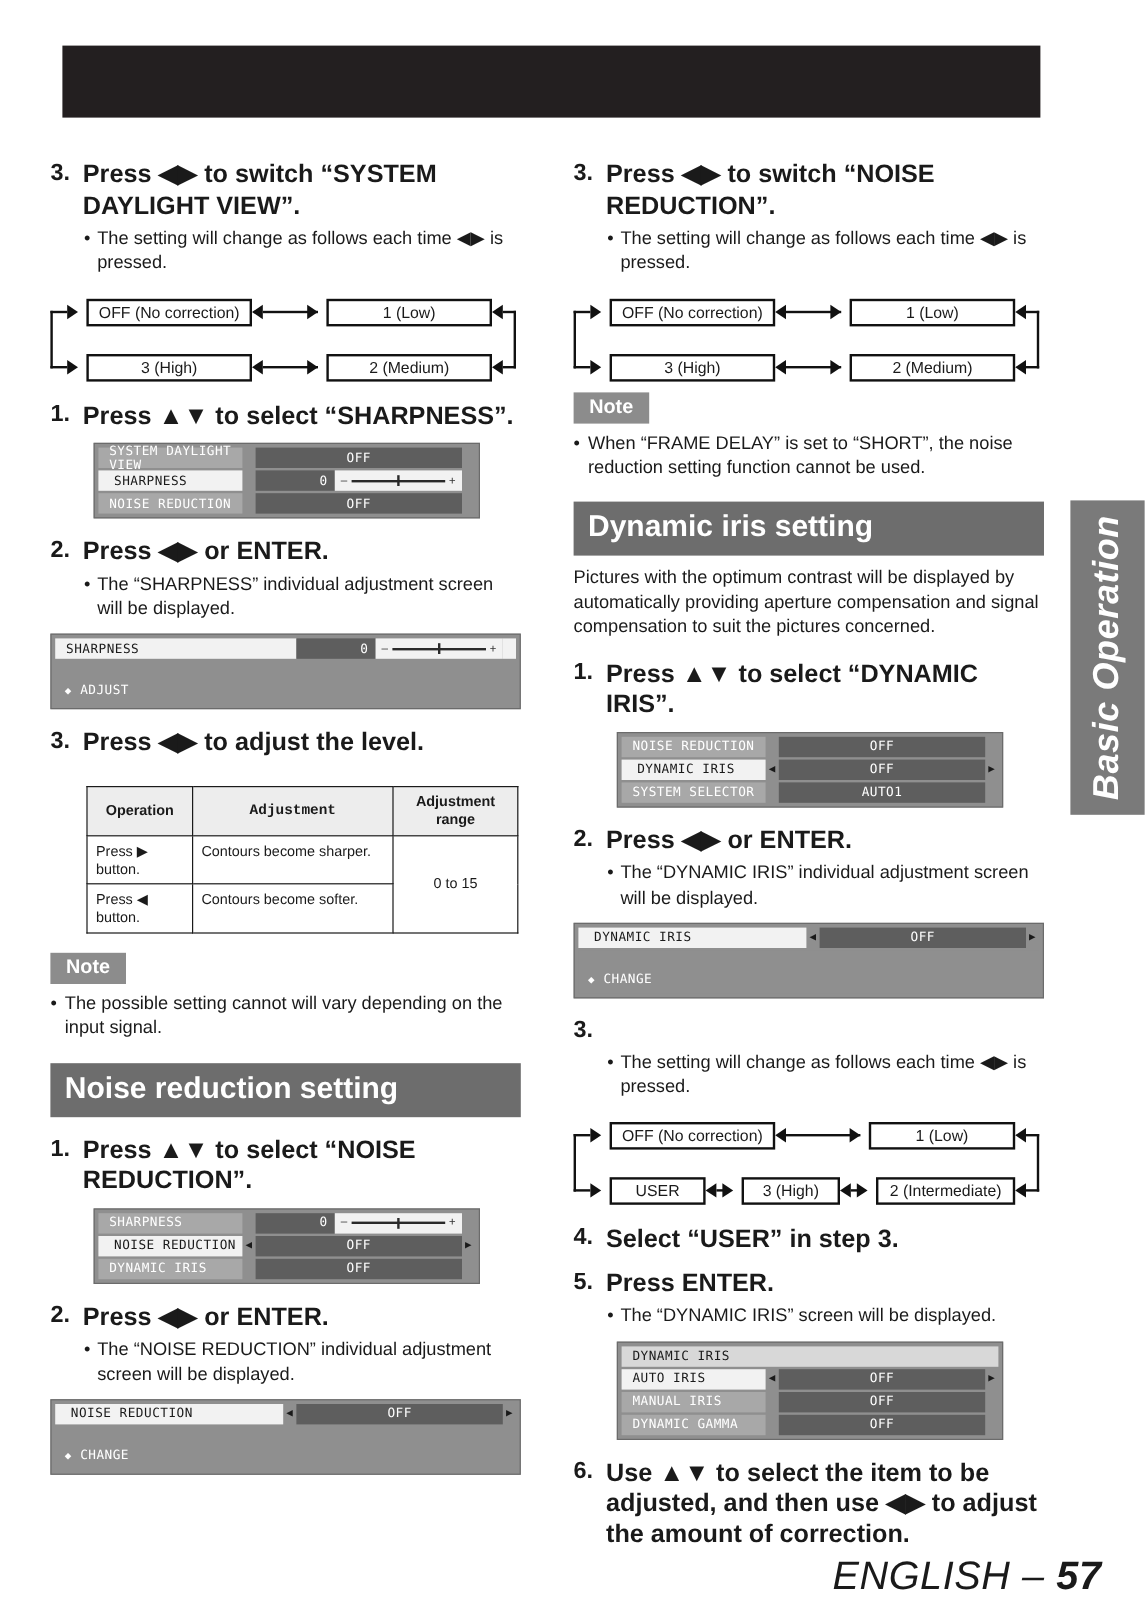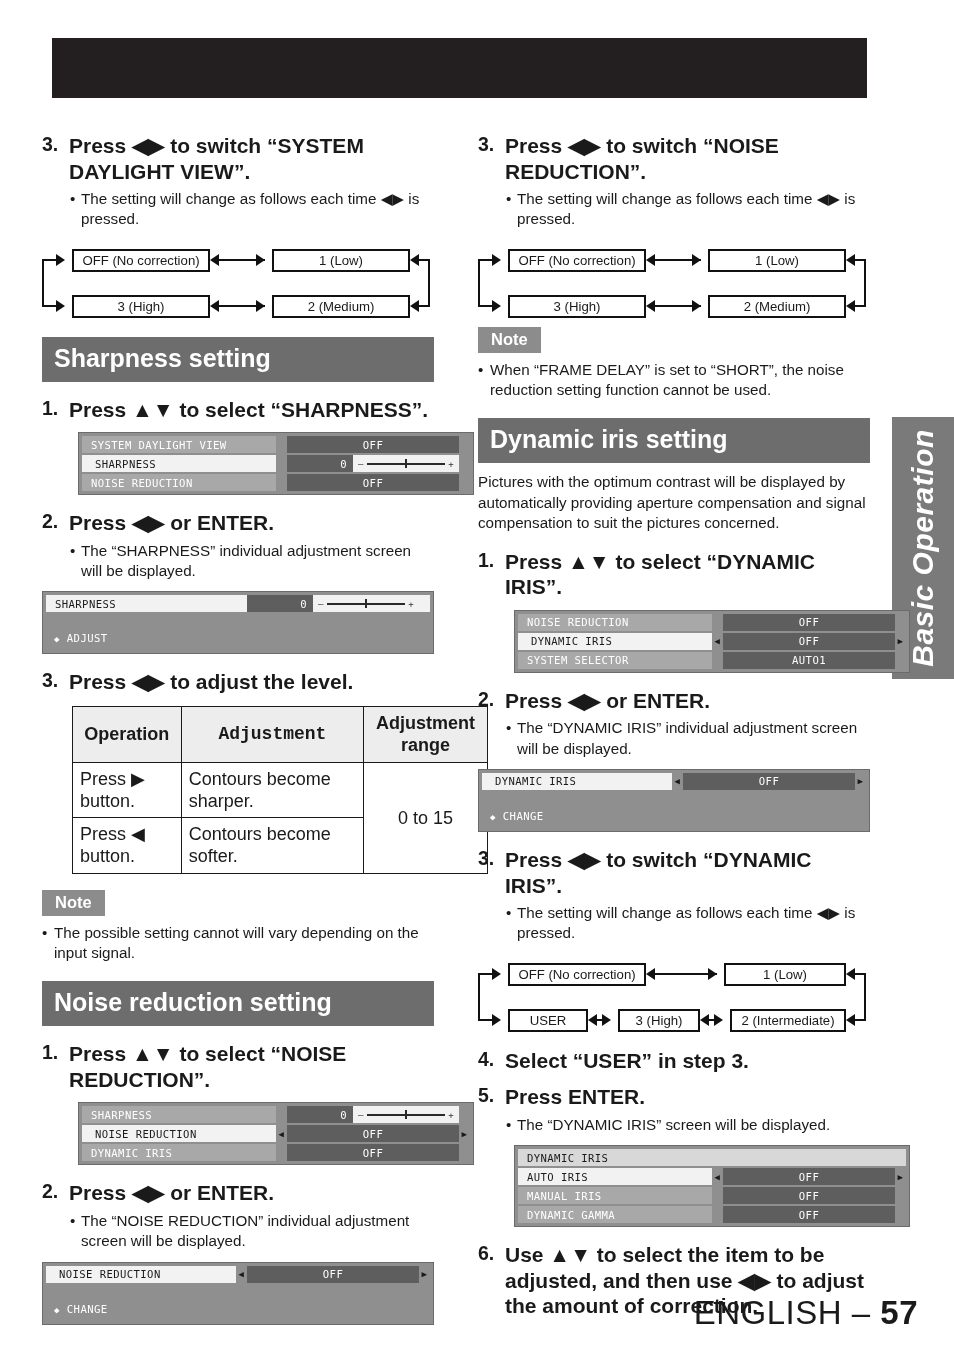--- a/index.html
+++ b/index.html
@@ -85,21 +85,21 @@
   
   .osd {
     margin-top: 10px;
     background: #8f8f8f;
     padding: 3px 3px;
     border: 1px solid #6b6b6b;
     font-family: "DejaVu Sans Mono", monospace;
     font-size: 10.6px;
     letter-spacing: 0.4px;
   }
-  .osd.indent { margin-left: 36px; width: 396px; }
+  .osd.indent { margin-left: 36px; width: 322px; }
   .osd.full   { width: 392px; }
   .osd-row {
     display: flex; align-items: stretch;
     height: 17px; margin-bottom: 2px;
   }
   .osd-row:last-child { margin-bottom: 0; }
   .osd-label {
     flex: 1; display: flex; align-items: center;
     padding-left: 9px;
     color: #ffffff;
@@ -158,23 +158,23 @@
     height: 23px; display: flex; align-items: center; justify-content: center;
     font-size: 13.2px; color: #1a1a1a; white-space: nowrap;
   }
   .fline { position: absolute; background: #111; }
   .ftri { position: absolute; width: 0; height: 0; }
   .ftri.right { border-left: 9px solid #111; border-top: 6px solid transparent; border-bottom: 6px solid transparent; }
   .ftri.left  { border-right: 9px solid #111; border-top: 6px solid transparent; border-bottom: 6px solid transparent; }
 
   
   table.adj {
-    margin-top: 11px; border-collapse: collapse; width: 416px;
+    margin-top: 23px; border-collapse: collapse; width: 360px;
     margin-left: 30px;
-    font-size: 18px;
+    font-size: 12px;
   }
   table.adj th, table.adj td {
     border: 1.3px solid #1a1a1a; padding: 5px 7px;
     vertical-align: top; line-height: 1.24;
   }
   table.adj th {
     background: #ededed; font-weight: bold; text-align: center; vertical-align: middle;
   }
   table.adj td.range { text-align: center; vertical-align: middle; }
 
@@ -184,21 +184,21 @@
     font-size: 19.5px; font-weight: bold; line-height: 1.22;
   }
   .sq-head .sq {
     width: 15px; height: 15px; background: #111; flex: none;
     margin-right: 12px; margin-top: 5px;
   }
 
   
   .footer {
     position: absolute; right: 36px; bottom: 18px;
-    font-size: 33px; font-weight: bold;
+    font-size: 33px; font-style: italic; font-weight: bold;
     letter-spacing: 0.5px;
   }
   .footer .lang { font-weight: normal; }
 </style>
 </head>
 <body>
 
 <div class="page">
 
   <div class="top-bar"></div>
@@ -238,21 +238,20 @@
       <div class="ftri left" style="left:168px; top:57px;"></div>
       <div class="ftri right" style="left:214px; top:57px;"></div>
 
       <div class="fline" style="left:386px; top:16px; width:2.2px; height:48px;"></div>
       <div class="fline" style="left:377px; top:16px; width:11px; height:2.2px;"></div>
       <div class="fline" style="left:377px; top:62px; width:11px; height:2.2px;"></div>
       <div class="ftri left" style="left:368px; top:11px;"></div>
       <div class="ftri left" style="left:368px; top:57px;"></div>
     </div>
 
-    <div class="sec-head">Sharpness setting</div>
 
     <div class="step">
       <div class="step-num">1.</div>
       <div class="step-txt">Press ▲▼ to select “SHARPNESS”.</div>
     </div>
 
     <div class="osd indent">
       <div class="osd-row">
         <div class="osd-label">SYSTEM DAYLIGHT VIEW</div>
         <div class="osd-arrow">◀</div>
@@ -490,21 +489,20 @@
         <div class="osd-arrow">▶</div>
       </div>
       <div class="osd-body">
         <span class="glyph">◆</span>
         <span>CHANGE</span>
       </div>
     </div>
 
     <div class="step">
       <div class="step-num">3.</div>
-      <div class="step-txt">Press ◀▶ to switch “DYNAMIC IRIS”.</div>
     </div>
     <div class="bullet">
       <span class="dot">•</span>
       <span>The setting will change as follows each time ◀▶ is pressed.</span>
     </div>
 
     <div class="flow">
       <div class="fline" style="left:0px; top:16px; width:2.2px; height:48px;"></div>
       <div class="fline" style="left:0px; top:16px; width:14px; height:2.2px;"></div>
       <div class="fline" style="left:0px; top:62px; width:14px; height:2.2px;"></div>

